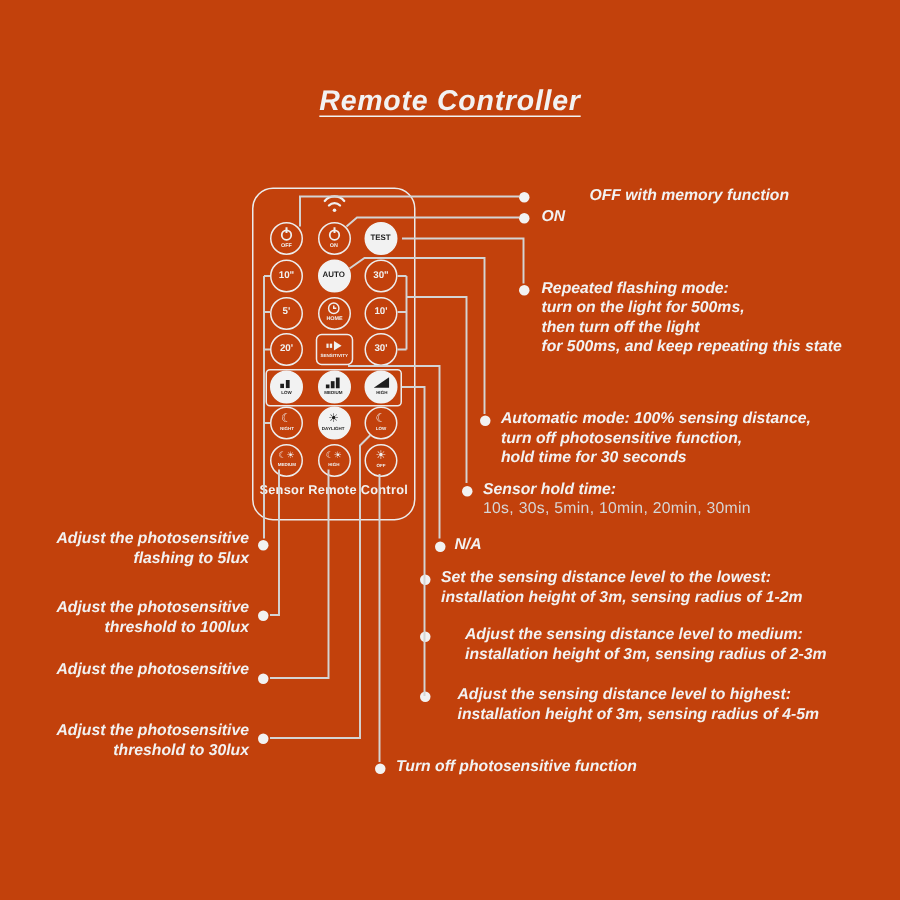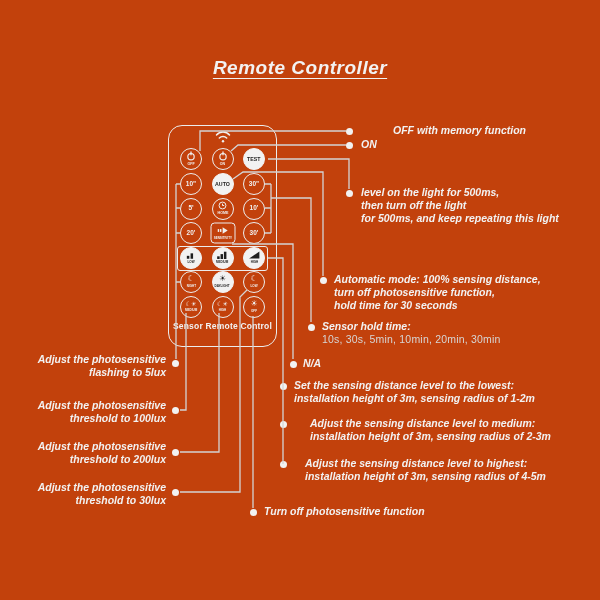--- a/index.html
+++ b/index.html
@@ -170,23 +170,24 @@
   <div id="annotations">
       <div class="ann" style="left: 361px; top: 124px; margin-left: 32px;">
         <div>OFF with memory function</div>
       </div>
       <div class="dot" style="left: 345.5px; top: 127.5px;"></div>
       <div class="ann" style="left: 361px; top: 138px;">
         <div>ON</div>
       </div>
       <div class="dot" style="left: 345.5px; top: 141.5px;"></div>
       <div class="ann" style="left: 361px; top: 186px;">
-        <div>level on the light for 500ms,</div>
+        <div>Repeated flashing mode:</div>
+        <div>turn on the light for 500ms,</div>
         <div>then turn off the light</div>
-        <div>for 500ms, and keep repeating this light</div>
+        <div>for 500ms, and keep repeating this state</div>
       </div>
       <div class="dot" style="left: 345.5px; top: 189.5px;"></div>
       <div class="ann" style="left: 334px; top: 273px;">
         <div>Automatic mode: 100% sensing distance,</div>
         <div>turn off photosensitive function,</div>
         <div>hold time for 30 seconds</div>
       </div>
       <div class="dot" style="left: 319.5px; top: 276.5px;"></div>
       <div class="ann" style="left: 322px; top: 320px;">
         <div>Sensor hold time:</div>
@@ -221,21 +222,20 @@
         <div>flashing to 5lux</div>
       </div>
       <div class="dot" style="left: 171.5px; top: 359.5px;"></div>
       <div class="ann left-side" style="left: 4px; top: 399px; width: 162px;">
         <div>Adjust the photosensitive</div>
         <div>threshold to 100lux</div>
       </div>
       <div class="dot" style="left: 171.5px; top: 406.5px;"></div>
       <div class="ann left-side" style="left: 4px; top: 440px; width: 162px;">
         <div>Adjust the photosensitive</div>
-        <div>threshold to 200lux</div>
       </div>
       <div class="dot" style="left: 171.5px; top: 448.5px;"></div>
       <div class="ann left-side" style="left: 4px; top: 481px; width: 162px;">
         <div>Adjust the photosensitive</div>
         <div>threshold to 30lux</div>
       </div>
       <div class="dot" style="left: 171.5px; top: 488.5px;"></div>
     </div>
 
   <svg id="lines" width="600" height="600" viewBox="0 0 600 600">

